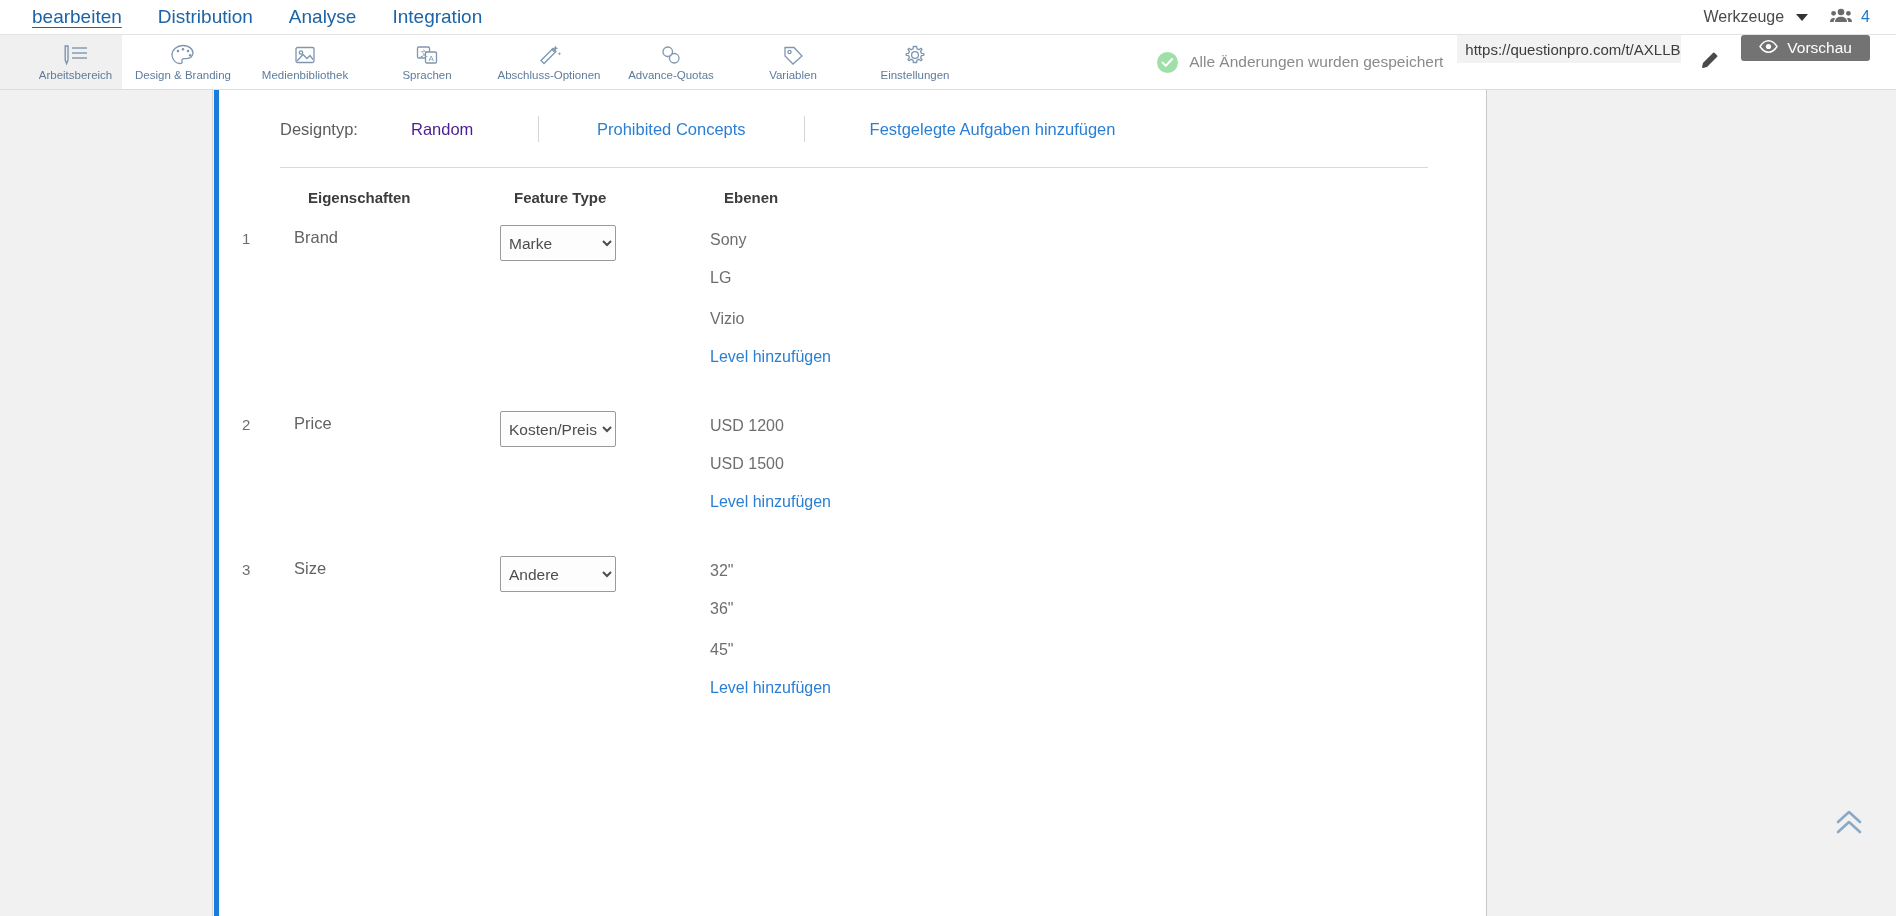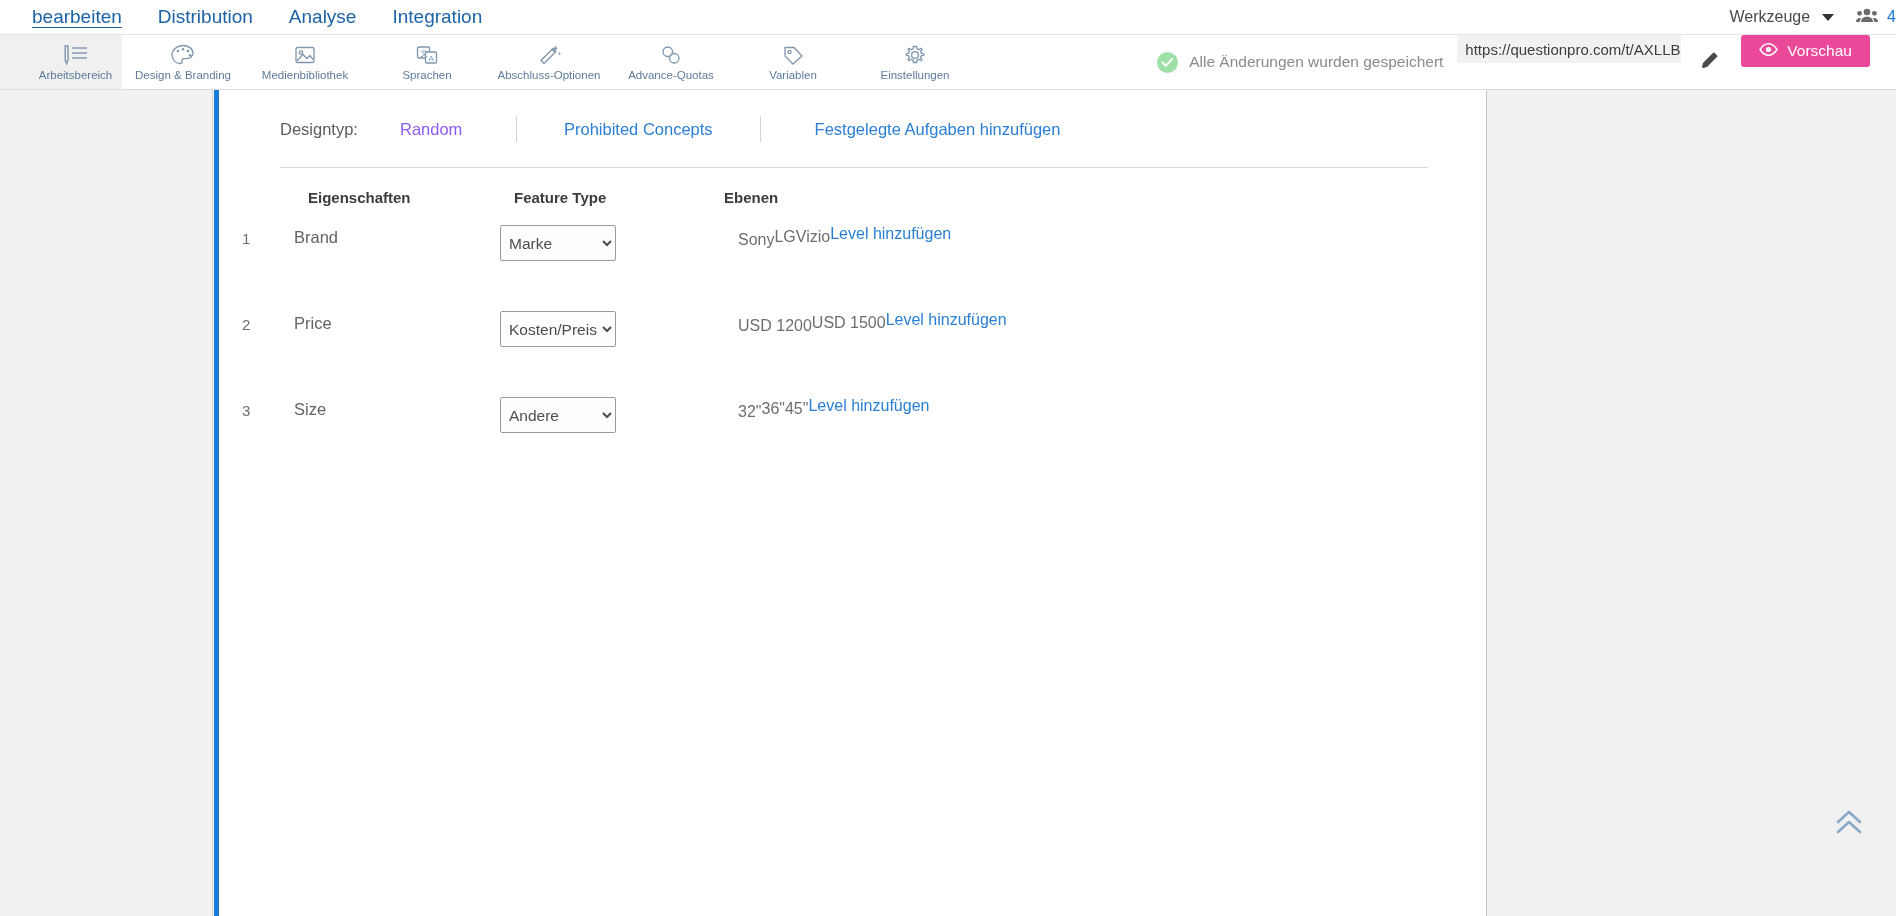--- a/index.html
+++ b/index.html
@@ -16,21 +16,21 @@
     background: #ffffff;
     display: flex; align-items: center;
   }
   .topnav { display: flex; align-items: center; padding-left: 14px; gap: 0; }
   .topnav-item {
     color: #1c63a8; font-size: 19px; padding: 0 18px; line-height: 34px;
     cursor: pointer; white-space: nowrap;
   }
   .topnav-item.active { text-decoration: underline; text-underline-offset: 4px; }
   .topbar-right {
-    margin-left: auto; display: flex; align-items: center; gap: 22px; 
+    margin-left: auto; display: flex; align-items: center; gap: 22px; padding-right: 26px;
   }
   .werkzeuge { color: #4a4a4a; font-size: 16px; display:flex; align-items:center; gap:12px; cursor:pointer;}
   .caret-down {
     width: 0; height: 0; border-left: 6px solid transparent; border-right: 6px solid transparent;
     border-top: 7px solid #333;
   }
   .users-group { display: flex; align-items: center; gap: 9px; cursor: pointer; }
   .users-count { color: #1c7ad4; font-size: 16px; }
 
   
@@ -55,22 +55,22 @@
     width: 21px; height: 21px; border-radius: 50%; background: #9fdfa8;
     display: flex; align-items: center; justify-content: center;
   }
   .url-box {
     margin-left: 14px; background: #f2f2f2; color: #3d3d3d; font-size: 15px;
     height: 28px; width: 224px; display: flex; align-items: center; padding: 0 8px;
     overflow: hidden; white-space: nowrap;
   }
   .pencil-btn { margin-left: 18px; cursor: pointer; display:flex; align-items:center; }
   .preview-btn {
-    margin-left: 20px; margin-right: 26px; background: #ec4899; color: #ffffff;
-    height: 32px; border-radius: 3px; display: flex; align-items: center; gap: 9px;
+    margin-left: 20px; margin-right: 26px; background: #737373; color: #ffffff;
+    height: 26px; border-radius: 3px; display: flex; align-items: center; gap: 9px;
     padding: 0 18px; font-size: 15.5px; cursor: pointer; border: none; white-space: nowrap;
   }
 
   
   .page-body {
     position: absolute; top: 90px; left: 0; width: 1896px; height: 826px;
     background: #f1f1f1;
   }
   .left-rail {
     position: absolute; left: 0; top: 0; width: 213px; height: 826px;
@@ -80,24 +80,24 @@
     position: absolute; left: 214px; top: 0; width: 5px; height: 826px; background: #1a7cdb;
   }
   .content-panel {
     position: absolute; left: 219px; top: 0; width: 1268px; height: 826px;
     background: #ffffff; border-right: 1px solid #c9c9c9;
     overflow: hidden;
   }
 
   
   .designtyp-row {
-    display: flex; align-items: center; padding: 26px 0 0 61px; gap: 2px; font-size: 16.5px;
+    display: flex; align-items: center; padding: 26px 0 0 61px; gap: 13px; font-size: 16.5px;
   }
   .dt-label { color: #5c5c5c; width: 118px; }
-  .dt-value { color: #8b5cf6; width: 114px; }
+  .dt-value { color: #4c1d95; width: 114px; }
   .vdivider { width: 1px; height: 26px; background: #d5d5d5; }
   .dt-link { color: #2a7fd4; cursor: pointer; white-space: nowrap; }
   .dt-link.prohibited { padding: 0 45px; }
   .dt-link.festgelegte { padding-left: 52px; }
 
   .hrule {
     margin: 25px 0 0 61px; width: 1148px; height: 1px; background: #d9d9d9;
   }
 
   
@@ -107,21 +107,21 @@
   .col-prop  { width: 206px; }
   .col-type  { width: 210px; }
   .col-level { width: 500px; }
   .tbl-head .col-num { width: 52px; padding-left: 0; }
   .tbl-head { padding-left: 23px; margin-left: 14px; }
 
   .trow { display: flex; margin-top: 19px; padding-left: 23px; }
   .trow .idx { width: 52px; color: #6e6e6e; font-size: 15px; padding-top: 5px; }
   .trow .prop { width: 206px; color: #636363; font-size: 16.5px; padding-top: 3px; }
   .trow .ftype { width: 210px; }
-  .trow .levels { width: 500px; display: flex; flex-direction: row; margin-left: 28px; }
+  .trow .levels { width: 500px; display: flex; flex-direction: column; }
 
   select.ftype-select {
     font-family: "Liberation Sans", sans-serif; font-size: 15.5px; color: #4d4d4d;
     background: #fdfdfd; border: 1px solid #9a9a9a; border-radius: 2px;
     height: 36px; padding: 0 2px 0 4px; cursor: pointer;
   }
 
   .level-item { color: #6e6e6e; font-size: 16px; height: 41px; line-height: 23px; }
   .level-item:first-child { padding-top: 3px; }
   .add-level { color: #2a7fd4; font-size: 16px; cursor: pointer; margin-top: 0; }

